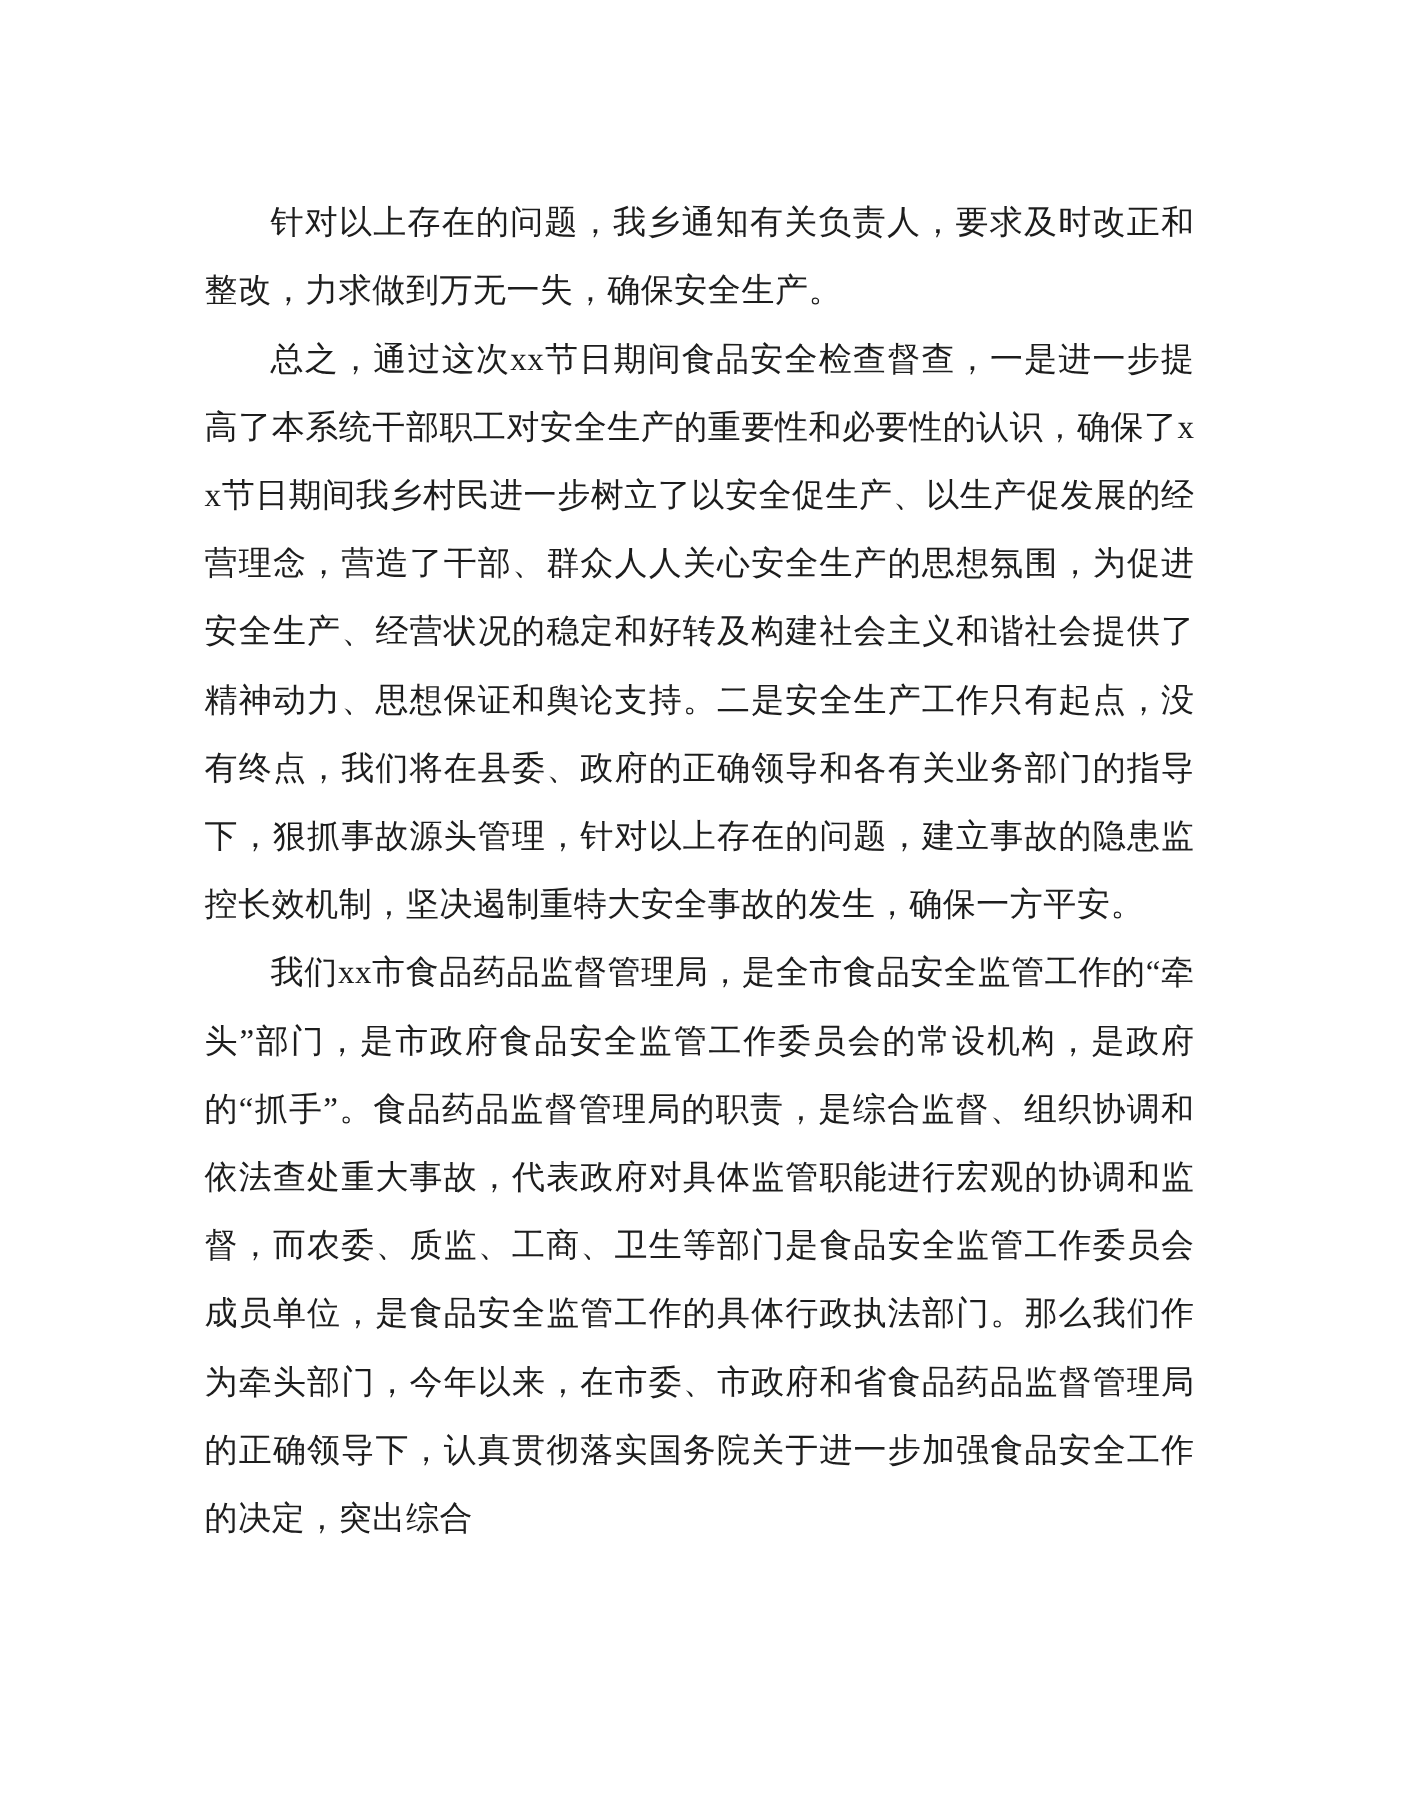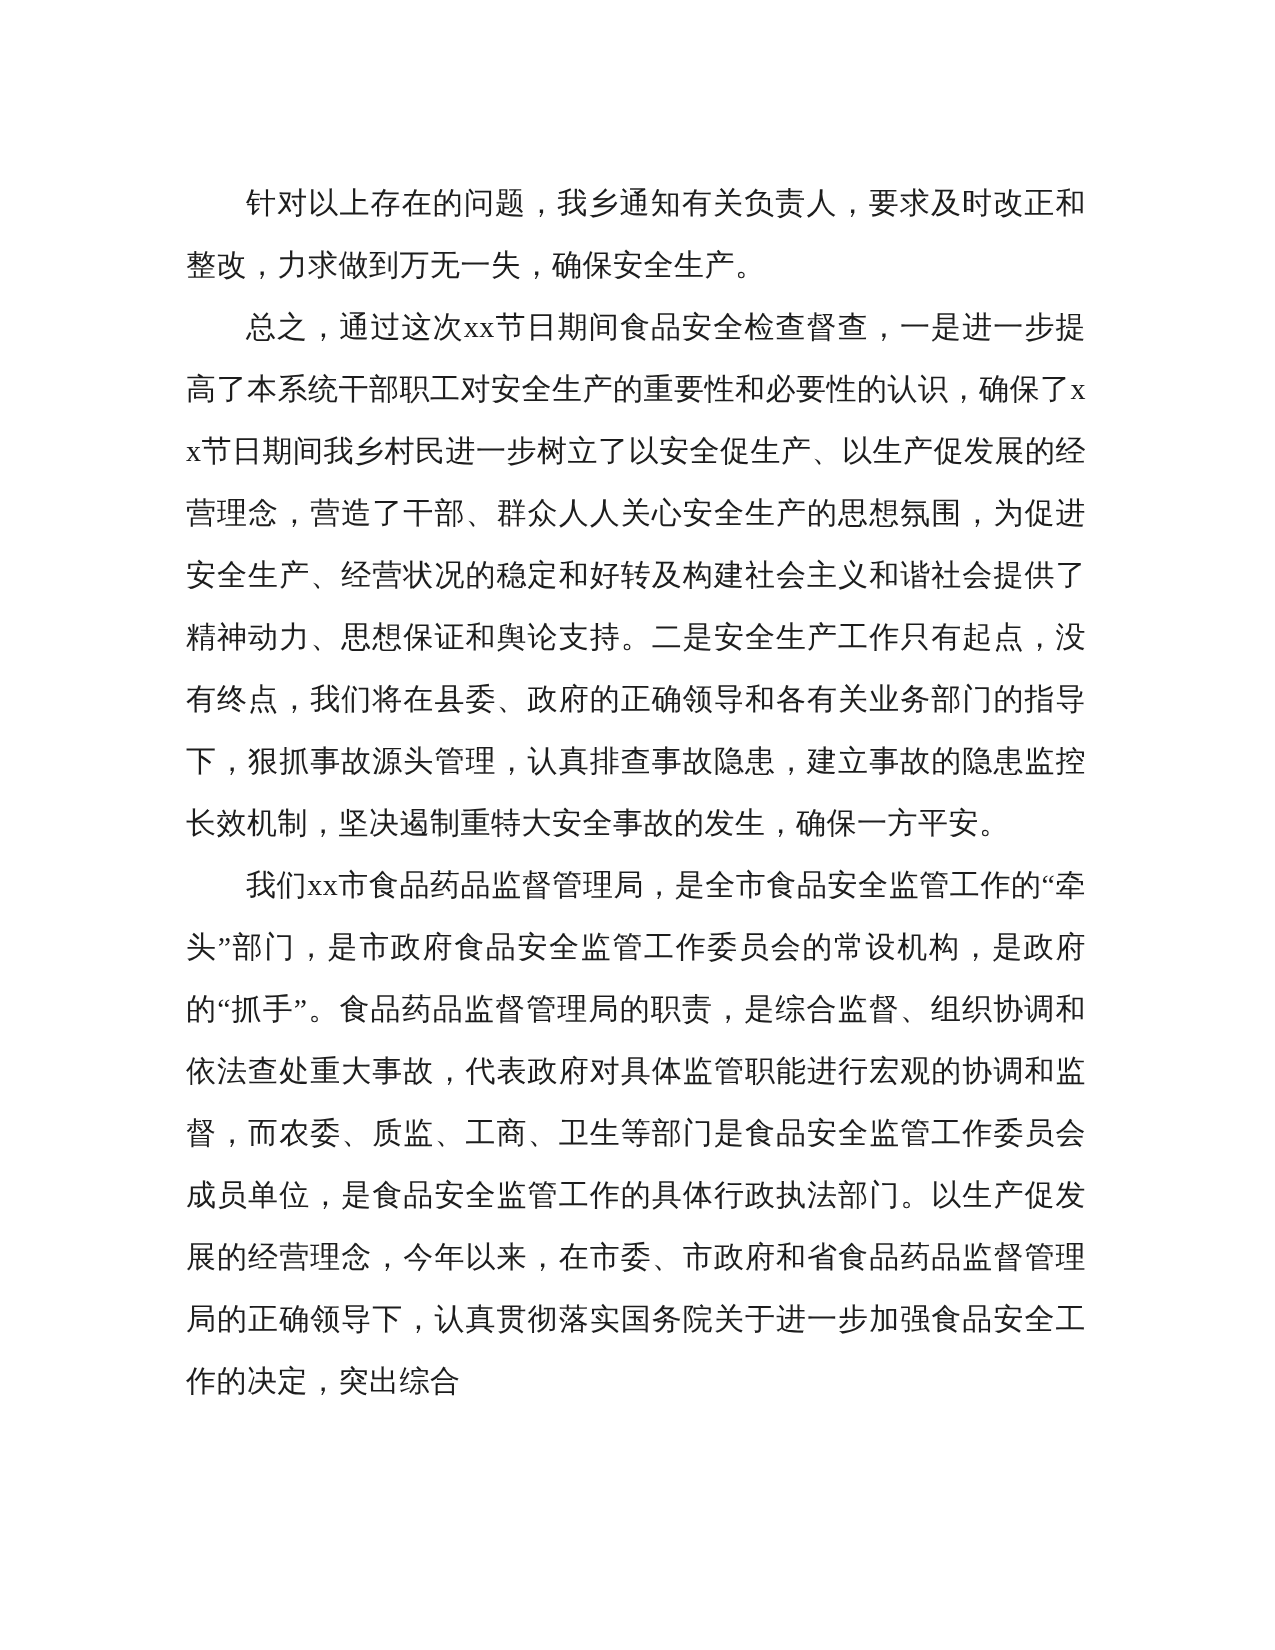--- a/index.html
+++ b/index.html
@@ -36,16 +36,16 @@
     color: #1d1d1d;
     word-break: break-all;
   }
 </style>
 </head>
 <body>
 
 <main class="page">
   <div class="doc-body">
     <p class="para">针对以上存在的问题，我乡通知有关负责人，要求及时改正和整改，力求做到万无一失，确保安全生产。</p>
-    <p class="para">总之，通过这次xx节日期间食品安全检查督查，一是进一步提高了本系统干部职工对安全生产的重要性和必要性的认识，确保了xx节日期间我乡村民进一步树立了以安全促生产、以生产促发展的经营理念，营造了干部、群众人人关心安全生产的思想氛围，为促进安全生产、经营状况的稳定和好转及构建社会主义和谐社会提供了精神动力、思想保证和舆论支持。二是安全生产工作只有起点，没有终点，我们将在县委、政府的正确领导和各有关业务部门的指导下，狠抓事故源头管理，认真排查事故隐患，建立事故的隐患监控长效机制，坚决遏制重特大安全事故的发生，确保一方平安。</p>
-    <p class="para">我们xx市食品药品监督管理局，是全市食品安全监管工作的“牵头”部门，是市政府食品安全监管工作委员会的常设机构，是政府的“抓手”。食品药品监督管理局的职责，是综合监督、组织协调和依法查处重大事故，代表政府对具体监管职能进行宏观的协调和监督，而农委、质监、工商、卫生等部门是食品安全监管工作委员会成员单位，是食品安全监管工作的具体行政执法部门。以生产促发展的经营理念，今年以来，在市委、市政府和省食品药品监督管理局的正确领导下，认真贯彻落实国务院关于进一步加强食品安全工作的决定，突出综合</p>
+    <p class="para">总之，通过这次xx节日期间食品安全检查督查，一是进一步提高了本系统干部职工对安全生产的重要性和必要性的认识，确保了xx节日期间我乡村民进一步树立了以安全促生产、以生产促发展的经营理念，营造了干部、群众人人关心安全生产的思想氛围，为促进安全生产、经营状况的稳定和好转及构建社会主义和谐社会提供了精神动力、思想保证和舆论支持。二是安全生产工作只有起点，没有终点，我们将在县委、政府的正确领导和各有关业务部门的指导下，狠抓事故源头管理，针对以上存在的问题，建立事故的隐患监控长效机制，坚决遏制重特大安全事故的发生，确保一方平安。</p>
+    <p class="para">我们xx市食品药品监督管理局，是全市食品安全监管工作的“牵头”部门，是市政府食品安全监管工作委员会的常设机构，是政府的“抓手”。食品药品监督管理局的职责，是综合监督、组织协调和依法查处重大事故，代表政府对具体监管职能进行宏观的协调和监督，而农委、质监、工商、卫生等部门是食品安全监管工作委员会成员单位，是食品安全监管工作的具体行政执法部门。那么我们作为牵头部门，今年以来，在市委、市政府和省食品药品监督管理局的正确领导下，认真贯彻落实国务院关于进一步加强食品安全工作的决定，突出综合</p>
   </div>
 </main>
 
 </body></html>

